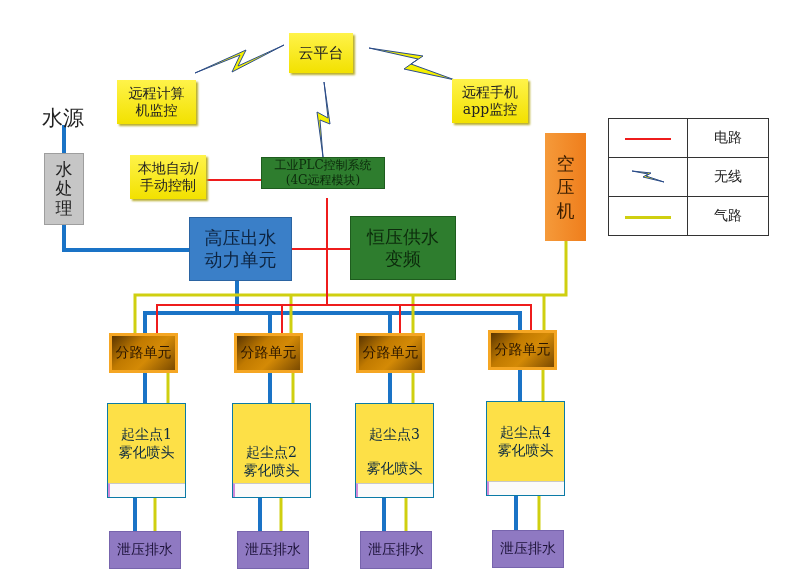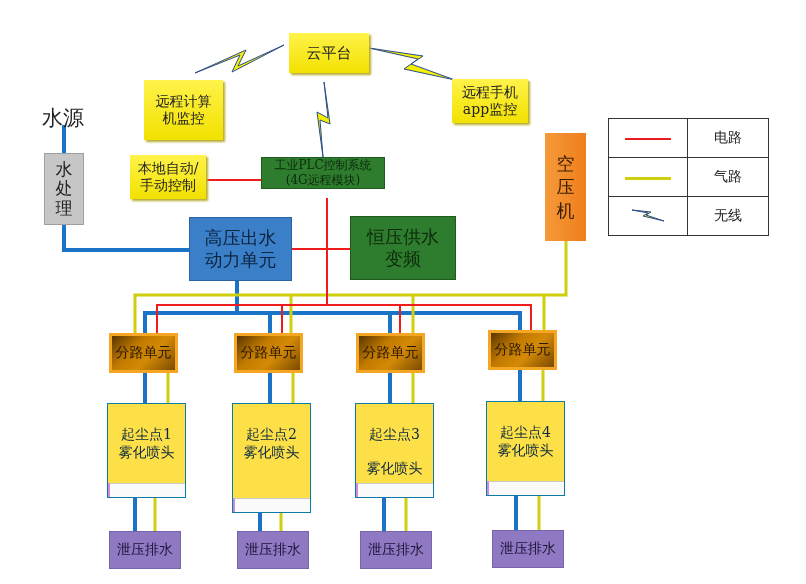--- a/index.html
+++ b/index.html
@@ -76,24 +76,24 @@
   <g id="elec-lines">
       <polyline points="206,180 261,180" fill="none" stroke="#ee1c1c" stroke-width="2" stroke-linejoin="miter"></polyline>
       <polyline points="327,198 327,305" fill="none" stroke="#ee1c1c" stroke-width="2" stroke-linejoin="miter"></polyline>
       <polyline points="292,249 350,249" fill="none" stroke="#ee1c1c" stroke-width="2" stroke-linejoin="miter"></polyline>
       <polyline points="157,333 157,305 531,305 531,330" fill="none" stroke="#ee1c1c" stroke-width="2" stroke-linejoin="miter"></polyline>
       <polyline points="282,305 282,333" fill="none" stroke="#ee1c1c" stroke-width="2" stroke-linejoin="miter"></polyline>
       <polyline points="400,305 400,333" fill="none" stroke="#ee1c1c" stroke-width="2" stroke-linejoin="miter"></polyline>
     </g>
 </svg>
 
-<div class="box yellow" style="left:289px;top:33px;width:80px;height:40px;font-size:15px;">
+<div class="box yellow" style="left:289px;top:33px;width:64px;height:40px;font-size:15px;">
   <span>云平台</span>
 </div>
-<div class="box yellow" style="left:117px;top:80px;width:79px;height:60px;margin-left:27px;">
+<div class="box yellow" style="left:117px;top:80px;width:79px;height:44px;">
   <span>远程计算</span>
   <span>机监控</span>
 </div>
 <div class="box yellow" style="left:452px;top:79px;width:76px;height:44px;">
   <span>远程手机</span>
   <span>app监控</span>
 </div>
 
 <div class="label" style="left:42px;top:104px;">水源</div>
 <div class="box gray" style="left:44px;top:153px;width:40px;height:72px;font-size:17px;line-height:1.15;">
@@ -138,21 +138,21 @@
 </div>
 <div class="box branch" style="left:488px;top:330px;width:69px;height:40px;">
   <span>分路单元</span>
 </div>
 
 <div class="box nozzle" style="left:107px;top:403px;width:79px;height:95px;">
   <span>起尘点1</span>
   <span>雾化喷头</span>
   <div class="band"></div>
 </div>
-<div class="box nozzle" style="left:232px;top:403px;width:79px;height:110px;">
+<div class="box nozzle" style="left:232px;top:403px;width:79px;height:95px;justify-content:center;">
   <span>起尘点2</span>
   <span>雾化喷头</span>
   <div class="band"></div>
 </div>
 <div class="box nozzle" style="left:355px;top:403px;width:79px;height:95px;gap:16px;">
   <span>起尘点3</span>
   <span>雾化喷头</span>
   <div class="band"></div>
 </div>
 <div class="box nozzle" style="left:486px;top:401px;width:79px;height:95px;">
@@ -174,25 +174,25 @@
   <span>泄压排水</span>
 </div>
 
 <table id="legend">
   <tbody>
   <tr>
     <td class="sw"><span class="swline" style="height:2px;background:#ee1c1c;"></span></td>
     <td class="lt">电路</td>
   </tr>
   <tr>
-    <td class="sw"><span class="swline" style="height:3px;background:#cfcf10;"></span></td>
-    <td class="lt">气路</td>
-  </tr>
-  <tr>
     <td class="sw">
       <svg width="34" height="14" viewBox="0 0 34 14">
         <polygon points="1,2 17,5 12,8 33,13 15,7 20,4" fill="#f5f000" stroke="#2b4c8c" stroke-width="1"></polygon>
       </svg>
     </td>
     <td class="lt">无线</td>
   </tr>
+  <tr>
+    <td class="sw"><span class="swline" style="height:3px;background:#cfcf10;"></span></td>
+    <td class="lt">气路</td>
+  </tr>
 </tbody>
   </table>
 
 </body></html>

